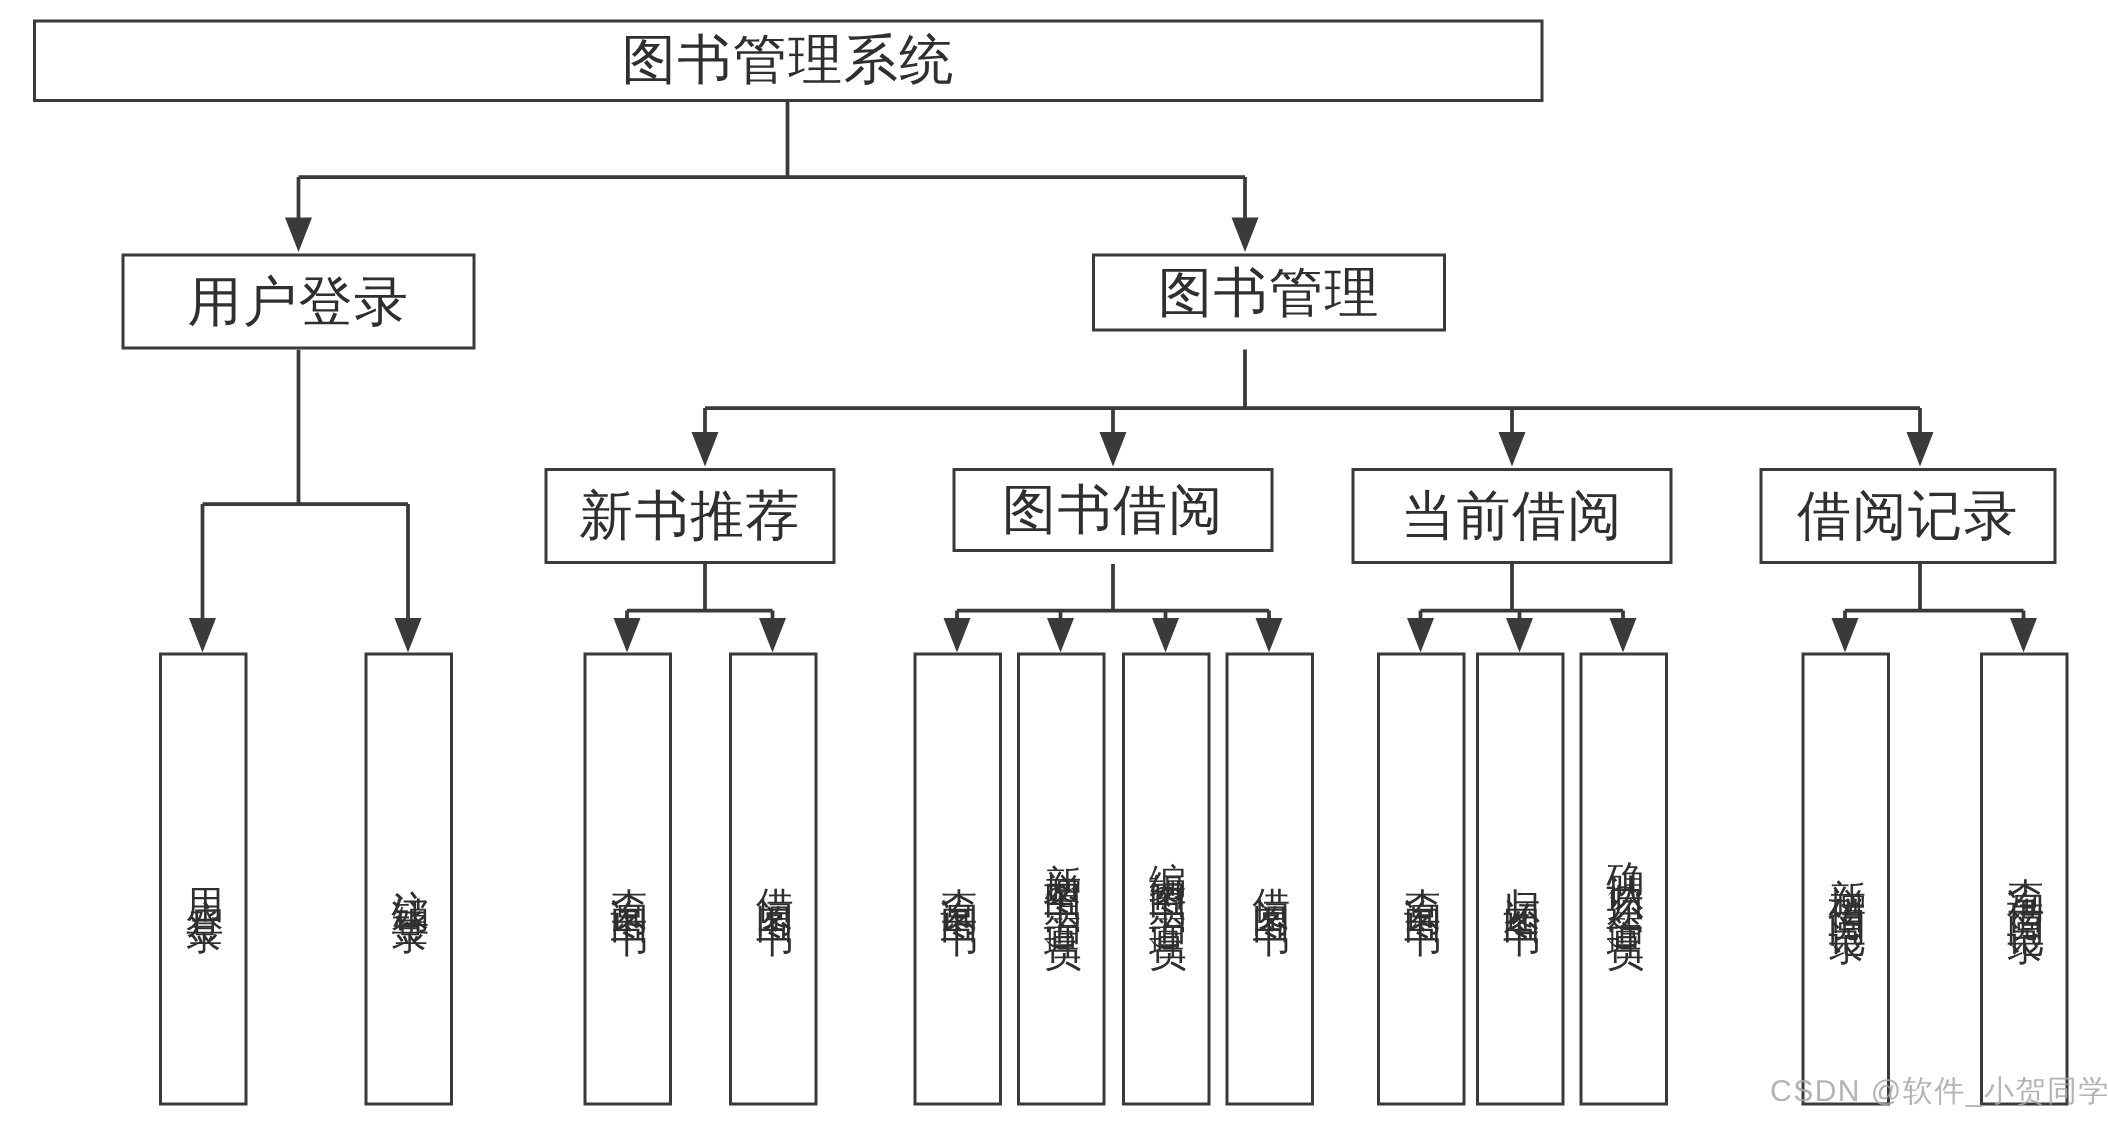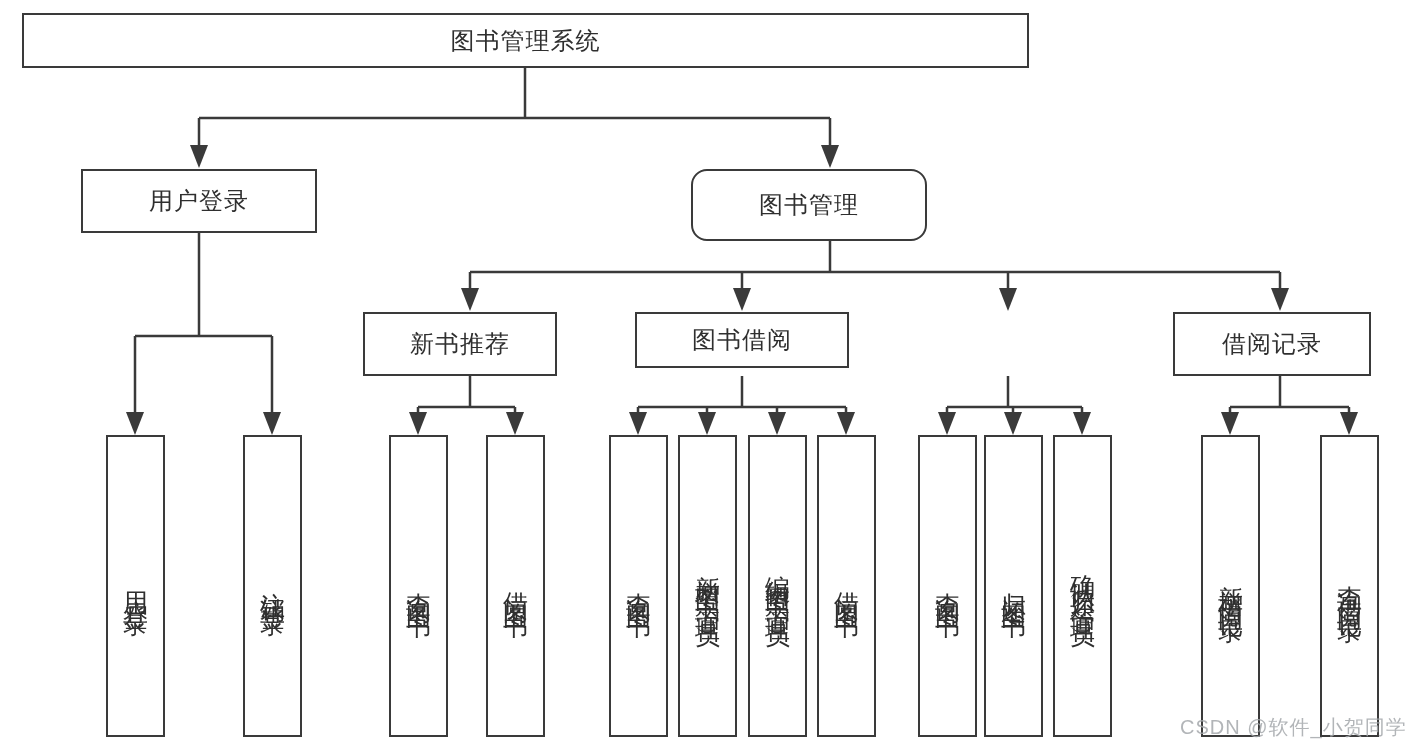--- a/index.html
+++ b/index.html
@@ -21,21 +21,21 @@
     box-sizing: border-box;
     background: #ffffff;
     border: 2px solid #3a3a3a;
     display: flex;
     align-items: center;
     justify-content: center;
     color: #2f2f2f;
     z-index: 2;
   }
   .h-node {
-    font-size: 24px;
+    font-size: 36px;
     letter-spacing: 1px;
     white-space: nowrap;
     text-align: right;
   }
   .leaf-node {
     width: 59px;
     top: 435px;
     height: 302px;
   }
   .vtext {
@@ -92,24 +92,25 @@
       <path d="M1004 412 L1022 412 L1013 435 Z"></path>
       <path d="M1073 412 L1091 412 L1082 435 Z"></path>
       <path d="M1221 412 L1239 412 L1230 435 Z"></path>
       <path d="M1340 412 L1358 412 L1349 435 Z"></path>
     </g>
   </svg>
 
   <div class="node h-node" style="left:22px; top:13px; width:1007px; height:55px;">图书管理系统</div>
 
   <div class="node h-node" style="left:81px; top:169px; width:236px; height:64px;">用户登录</div>
-  <div class="node h-node" style="left:691px; top:169px; width:236px; height:72px;border-radius:16px;">图书管理</div>
+  <div class="node h-node" style="left:728px; top:169px; width:236px; height:52px;">图书管理</div>
 
   <div class="node h-node" style="left:363px; top:312px; width:194px; height:64px;">新书推荐</div>
   <div class="node h-node" style="left:635px; top:312px; width:214px; height:56px;">图书借阅</div>
+  <div class="node h-node" style="left:901px; top:312px; width:214px; height:64px;">当前借阅</div>
   <div class="node h-node" style="left:1173px; top:312px; width:198px; height:64px;">借阅记录</div>
 
   <div class="node leaf-node" style="left:106px;">
     <span class="vtext">用户登录</span>
   </div>
   <div class="node leaf-node" style="left:243px;">
     <span class="vtext">注销登录</span>
   </div>
 
   <div class="node leaf-node" style="left:389px;">

